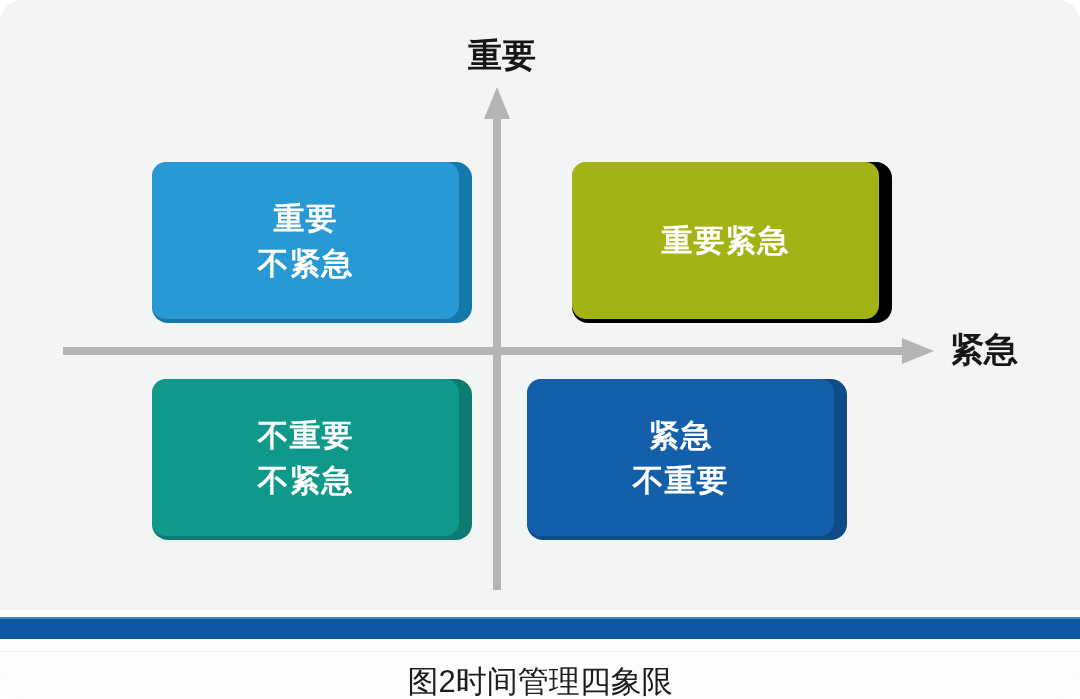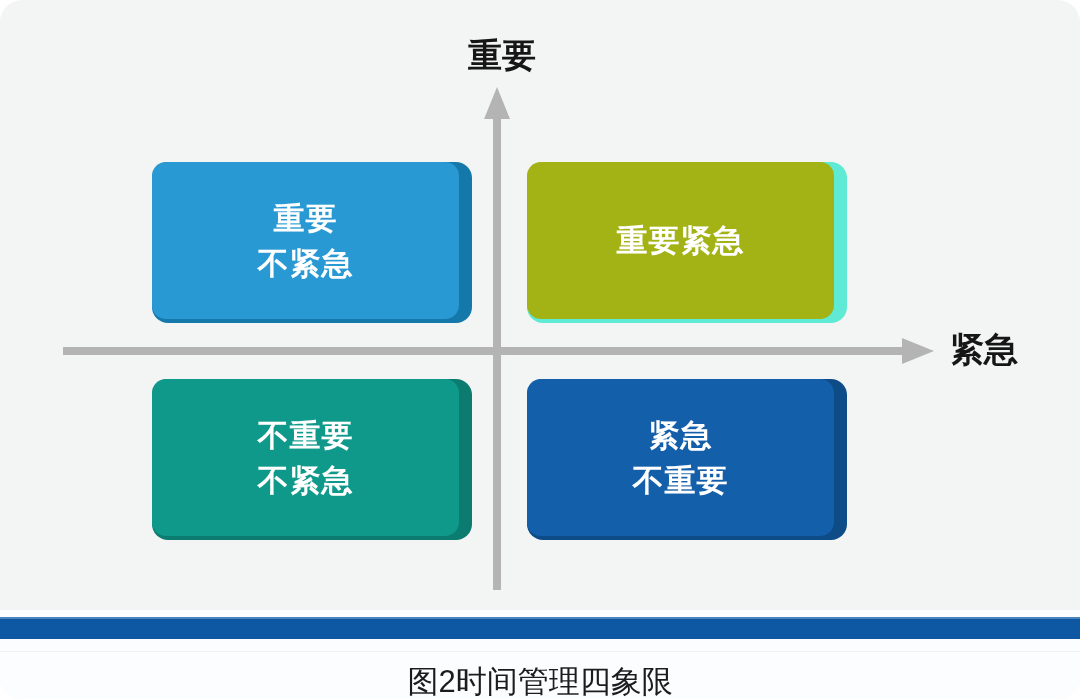--- a/index.html
+++ b/index.html
@@ -130,21 +130,21 @@
   <div class="axis-label y">重要</div>
   <div class="axis-label x">紧急</div>
 
   <div class="quad q-tl" style="background-color: rgb(20, 120, 171);">
     <div class="face" style="background-color: rgb(40, 153, 211);">
       <div class="qline">重要</div>
       <div class="qline">不紧急</div>
     </div>
   </div>
 
-  <div class="quad q-tr" style="background-color: #5eead4;">
+  <div class="quad q-tr" style="background-color: #000000; margin-left: 45px;">
     <div class="face" style="background-color: rgb(163, 178, 20);">
       <div class="qline">重要紧急</div>
     </div>
   </div>
 
   <div class="quad q-bl" style="background-color: rgb(11, 124, 111);">
     <div class="face" style="background-color: rgb(15, 153, 138);">
       <div class="qline">不重要</div>
       <div class="qline">不紧急</div>
     </div>

